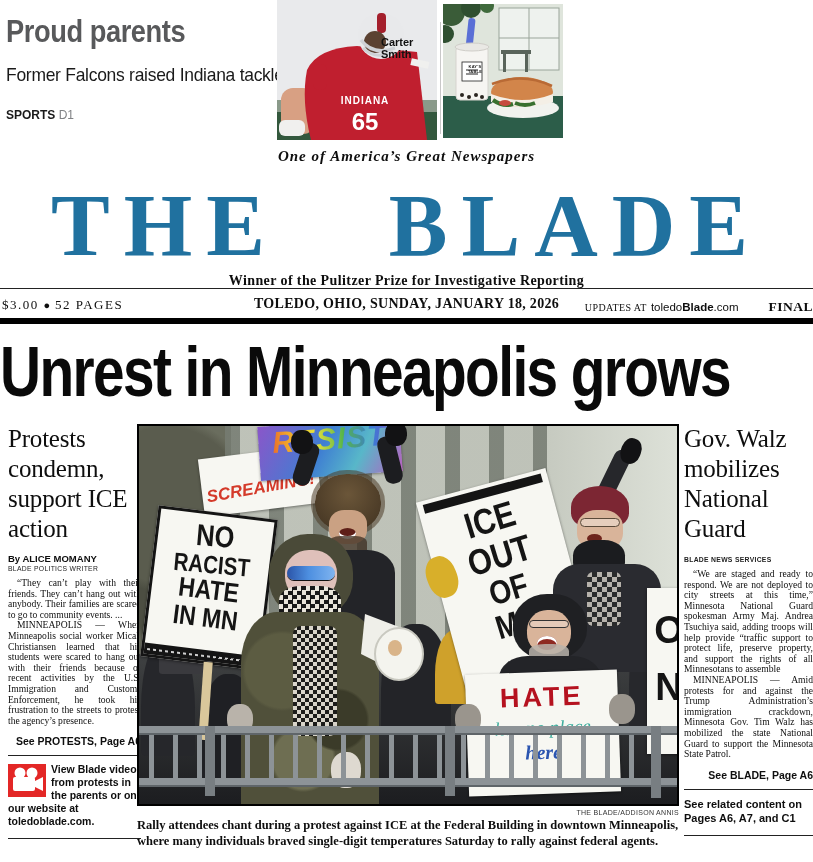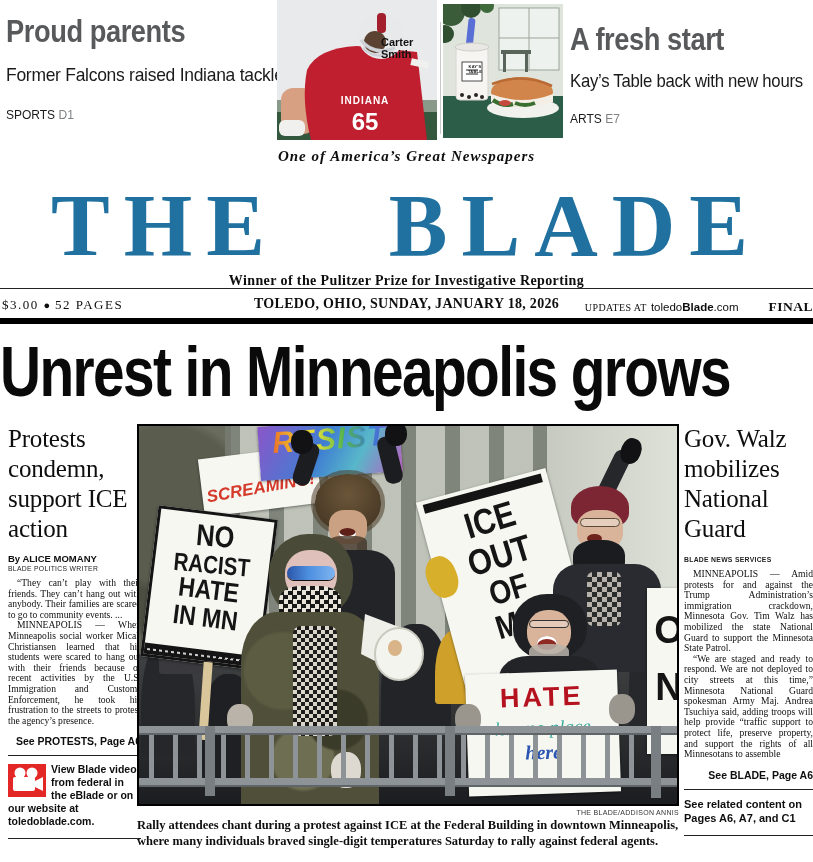--- a/index.html
+++ b/index.html
@@ -10,21 +10,21 @@
   
   .teasers { position:absolute; left:0; top:0; width:813px; height:141px; }
   .teaser-text { position:absolute; font-family:"Liberation Sans", sans-serif; }
   .teaser-left-text { left:6px; top:14px; width:270px; }
   .teaser-right-text { left:570px; top:22px; width:243px; }
   .teaser-headline { font-weight:700; font-size:31px; color:#58595b; letter-spacing:-0.5px;
      transform:scaleX(.88); transform-origin:left; white-space:nowrap; }
   .teaser-subhead { margin-top:14px; font-size:19px; color:#1a1a1a; letter-spacing:-0.3px;
      transform:scaleX(.92); transform-origin:left; white-space:nowrap; }
   .teaser-kicker { margin-top:22px; font-size:12px; color:#1a1a1a; }
-  .teaser-kicker .sec { font-weight:400; }
+  .teaser-kicker .sec { font-weight:700; }
   .teaser-kicker .pg { color:#808285; font-weight:400; }
   .teaser-right-text .teaser-subhead { margin-top:12px; }
   .teaser-right-text .teaser-kicker { margin-top:20px; }
   .teaser-divider { position:absolute; left:440px; top:22px; width:1px; height:112px; background:#c8c8c8; }
   .photo-football { position:absolute; left:277px; top:0; width:160px; height:140px; overflow:hidden; }
   .carter-label { position:absolute; right:4px; top:8px; width:52px; font-family:"Liberation Sans",sans-serif;
      font-weight:700; font-size:11px; line-height:12px; color:#111;margin-top:28px; }
   .photo-kay { position:absolute; left:443px; top:4px; width:120px; height:134px; overflow:hidden; }
   .cup-logo { position:absolute; left:22px; top:60px; width:20px; font-family:"Liberation Sans",sans-serif;
      font-weight:700; font-size:4px; text-align:center; color:#222; letter-spacing:.2px; }
@@ -171,28 +171,20 @@
           <path d="M23 66 h12 M23 70 h12" stroke="#222" stroke-width="1.2"></path>
           <circle cx="19" cy="91" r="2" fill="#2a2520"></circle>
             <circle cx="26" cy="93" r="2" fill="#2a2520"></circle>
           <circle cx="33" cy="91" r="2" fill="#2a2520"></circle>
             <circle cx="39" cy="93" r="2" fill="#2a2520"></circle>
         </g>
       </svg>
       <div class="cup-logo">KAY’S TABLE</div>
     </div>
 
-    <div class="teaser-text teaser-right-text">
-      <div class="teaser-headline">A fresh start</div>
-      <div class="teaser-subhead" style="transform:scaleX(.88);">Kay’s Table back with new hours</div>
-      <div class="teaser-kicker">
-        <span class="sec">ARTS</span>
-        <span class="pg">E7</span>
-      </div>
-    </div>
   </div>
 
   <div class="masthead">
     <div class="tagline">One of America’s Great Newspapers</div>
     <div class="blade-title">THE BLADE</div>
     <div class="pulitzer">Winner of the Pulitzer Prize for Investigative Reporting</div>
   </div>
 
   <div class="dateline">
     <div class="dl-left">
@@ -223,21 +215,21 @@
     <hr class="col-rule">
     <div class="promo">
       <span class="promo-icon">
         <svg width="38" height="33" viewBox="0 0 38 33">
           <circle cx="12" cy="9" r="5.5" fill="#fff"></circle>
             <circle cx="24" cy="9" r="5.5" fill="#fff"></circle>
           <rect x="5" y="13" width="22" height="14" rx="2" fill="#fff"></rect>
           <path d="M27 17 L35 13 L35 27 L27 23 Z" fill="#fff"></path>
         </svg>
       </span>
-      <span>View Blade video from federal in the eBlade or on our website at toledoblade.com.</span>
+      <span>View Blade video from protests in the parents or on our website at toledoblade.com.</span>
     </div>
     <hr class="col-rule" style="margin-top:10px;">
   </div>
 
   <div class="photo-main">
     <div class="ph bg-left-trees"></div>
     <div class="ph bg-windows"></div>
     <div class="ph bg-right-wall"></div>
 
     <div class="ph crowd-base">
@@ -378,22 +370,22 @@
     </svg>
   </div>
 
   <div class="credit">THE BLADE/ADDISON ANNIS</div>
   <div class="caption">Rally attendees chant during a protest against ICE at the Federal Building in downtown Minneapolis, where many individuals braved single-digit temperatures Saturday to rally against federal agents.</div>
 
   <div class="col col-right">
     <div class="col-headline">Gov. Walz mobilizes National Guard</div>
     <div class="byline-title" style="margin-top:12px;font-weight:700;">BLADE NEWS SERVICES</div>
     <div class="body-copy">
+      <p>“We are staged and ready to respond. We are not deployed to city streets at this time,” Minnesota National Guard spokesman Army Maj. Andrea Tsuchiya said, adding troops will help provide “traffic support to protect life, preserve property, and support the rights of all Minnesotans to assemble</p>
       <p>MINNEAPOLIS — Amid protests for and against the Trump Administration’s immigration crackdown, Minnesota Gov. Tim Walz has mobilized the state National Guard to support the Minnesota State Patrol.</p>
-      <p>“We are staged and ready to respond. We are not deployed to city streets at this time,” Minnesota National Guard spokesman Army Maj. Andrea Tsuchiya said, adding troops will help provide “traffic support to protect life, preserve property, and support the rights of all Minnesotans to assemble</p>
     </div>
     <div class="jump">See BLADE, Page A6</div>
     <hr class="col-rule">
     <div class="related">
       <div style="font-weight:600;">See related content on</div>
       <div>Pages A6, A7, and C1</div>
     </div>
     <hr class="col-rule" style="margin-top:10px;">
   </div>
 

